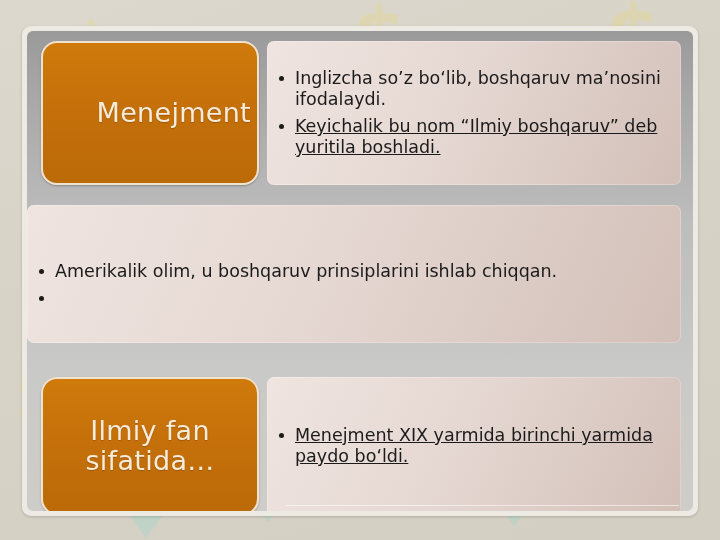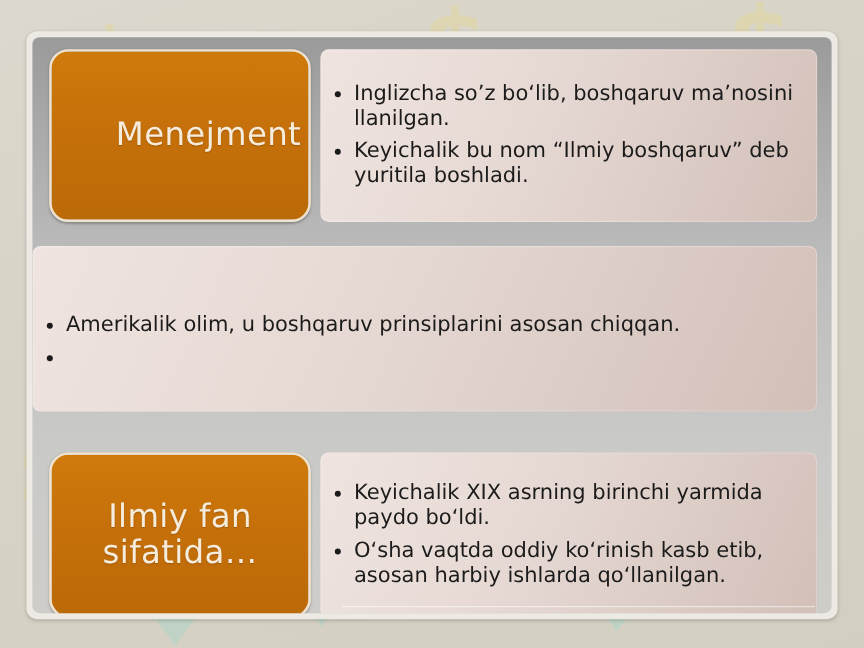--- a/index.html
+++ b/index.html
@@ -141,21 +141,21 @@
     padding: 0;
   }
   ul.bullets li {
     position: relative;
     padding-left: 20px;
     color: #1b1b1b;
     font-size: 17.5px;
     line-height: 1.2;
     margin: 0 0 6px 0;
   }
-  ul.bullets li:last-child { margin-bottom: 0; }
+  ul.bullets li:last-child { margin-bottom: 0; text-decoration: underline; }
   ul.bullets li .dot {
     position: absolute;
     left: 4px;
     top: 8px;
     width: 5px;
     height: 5px;
     border-radius: 50%;
     background: #1b1b1b;
   }
 
@@ -197,49 +197,48 @@
 
     <div class="slide-row row-1">
       <div class="label-cell">
         <div class="label-box">
           <div class="label-text">Menejment</div>
         </div>
       </div>
       <div class="text-cell">
         <div class="text-panel">
           <ul class="bullets">
-            <li><span class="dot"></span><span>Inglizcha so’z bo‘lib, boshqaruv ma’nosini llanilgan.</span></li>
+            <li><span class="dot"></span><span>Inglizcha so’z bo‘lib, boshqaruv ma’nosini ifodalaydi.</span></li>
             <li><span class="dot"></span><span>Keyichalik bu nom “Ilmiy boshqaruv” deb yuritila boshladi.</span></li>
           </ul>
         </div>
       </div>
     </div>
 
     <div class="slide-row row-2">
       <div class="text-cell">
         <div class="text-panel">
           <ul class="bullets">
-            <li><span class="dot"></span><span>Amerikalik olim, u boshqaruv prinsiplarini asosan chiqqan.</span></li>
+            <li><span class="dot"></span><span>Amerikalik olim, u boshqaruv prinsiplarini ishlab chiqqan.</span></li>
             <li><span class="dot"></span></li>
           </ul>
         </div>
       </div>
     </div>
 
     <div class="slide-row row-3">
       <div class="label-cell">
         <div class="label-box">
           <div class="label-text">Ilmiy fan sifatida…</div>
         </div>
       </div>
       <div class="text-cell">
         <div class="text-panel">
           <ul class="bullets">
-            <li><span class="dot"></span><span>Keyichalik XIX asrning birinchi yarmida paydo bo‘ldi.</span></li>
-            <li><span class="dot"></span><span>O‘sha vaqtda oddiy ko‘rinish kasb etib, asosan harbiy ishlarda qo‘llanilgan.</span></li>
+            <li><span class="dot"></span><span>Menejment XIX yarmida birinchi yarmida paydo bo‘ldi.</span></li>
           </ul>
         </div>
       </div>
     </div>
 
     <div class="panel-rule" style="top:474px;"></div>
 
   </div>
 </div>
 

